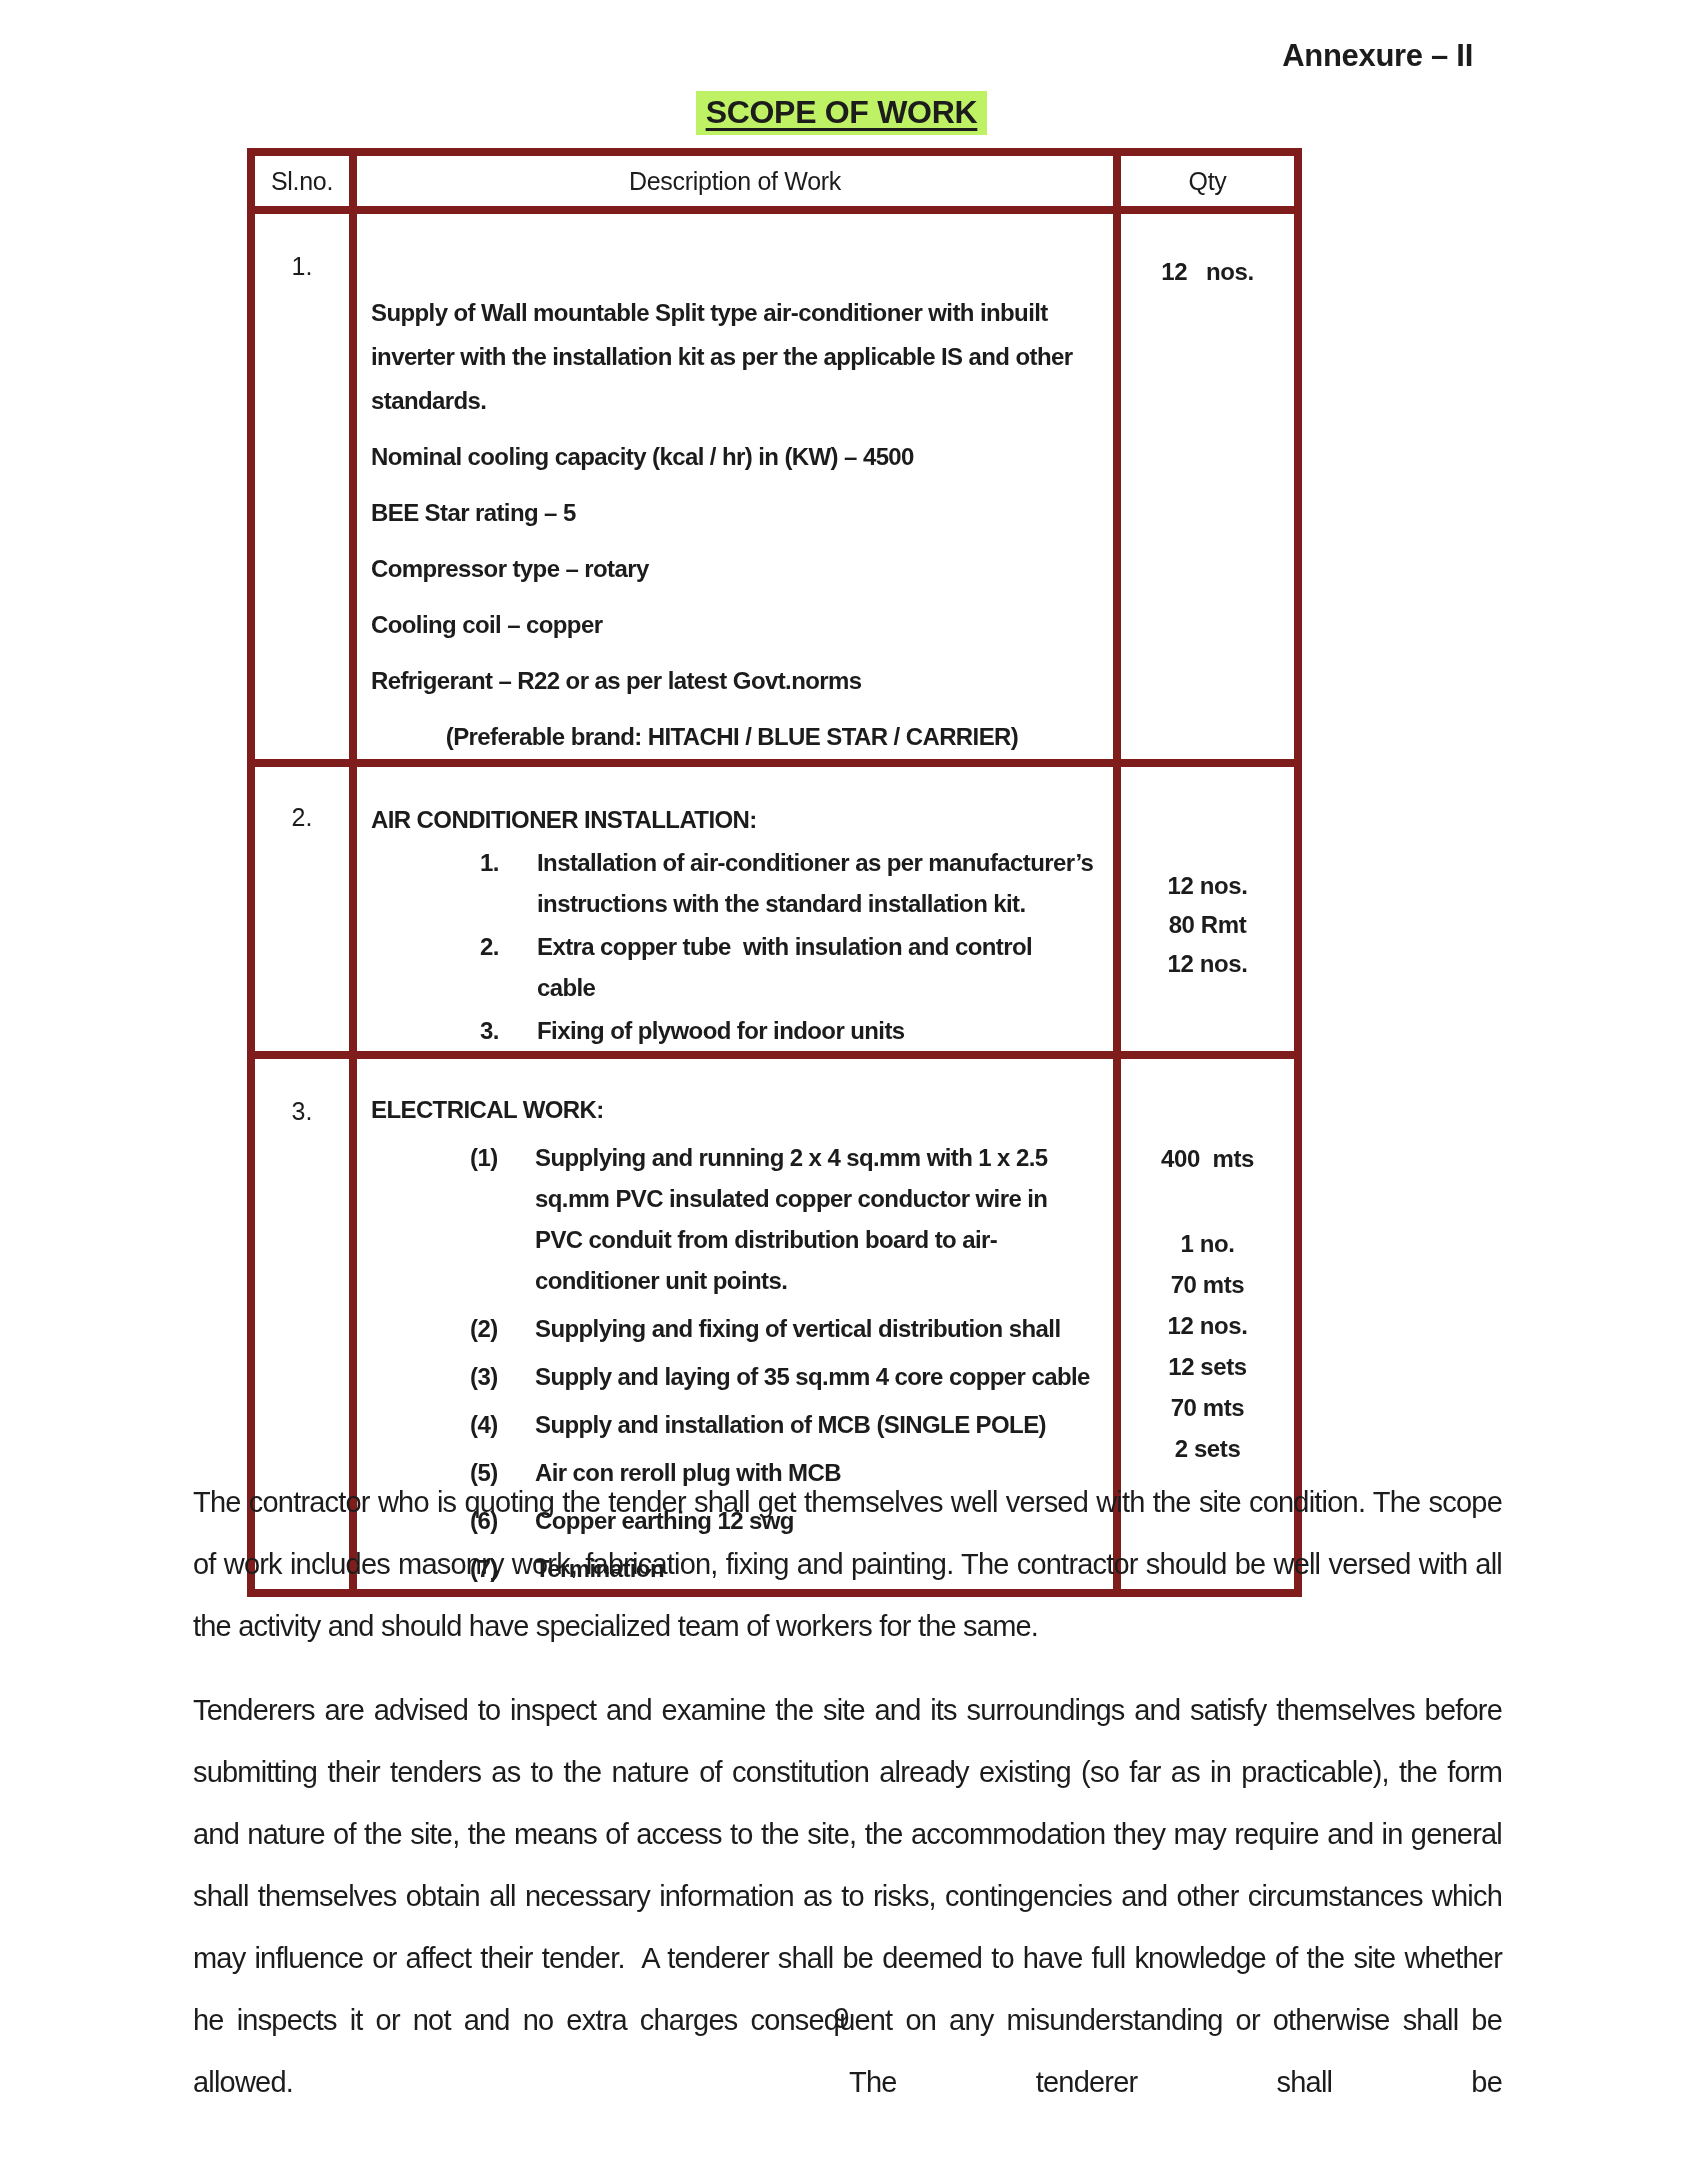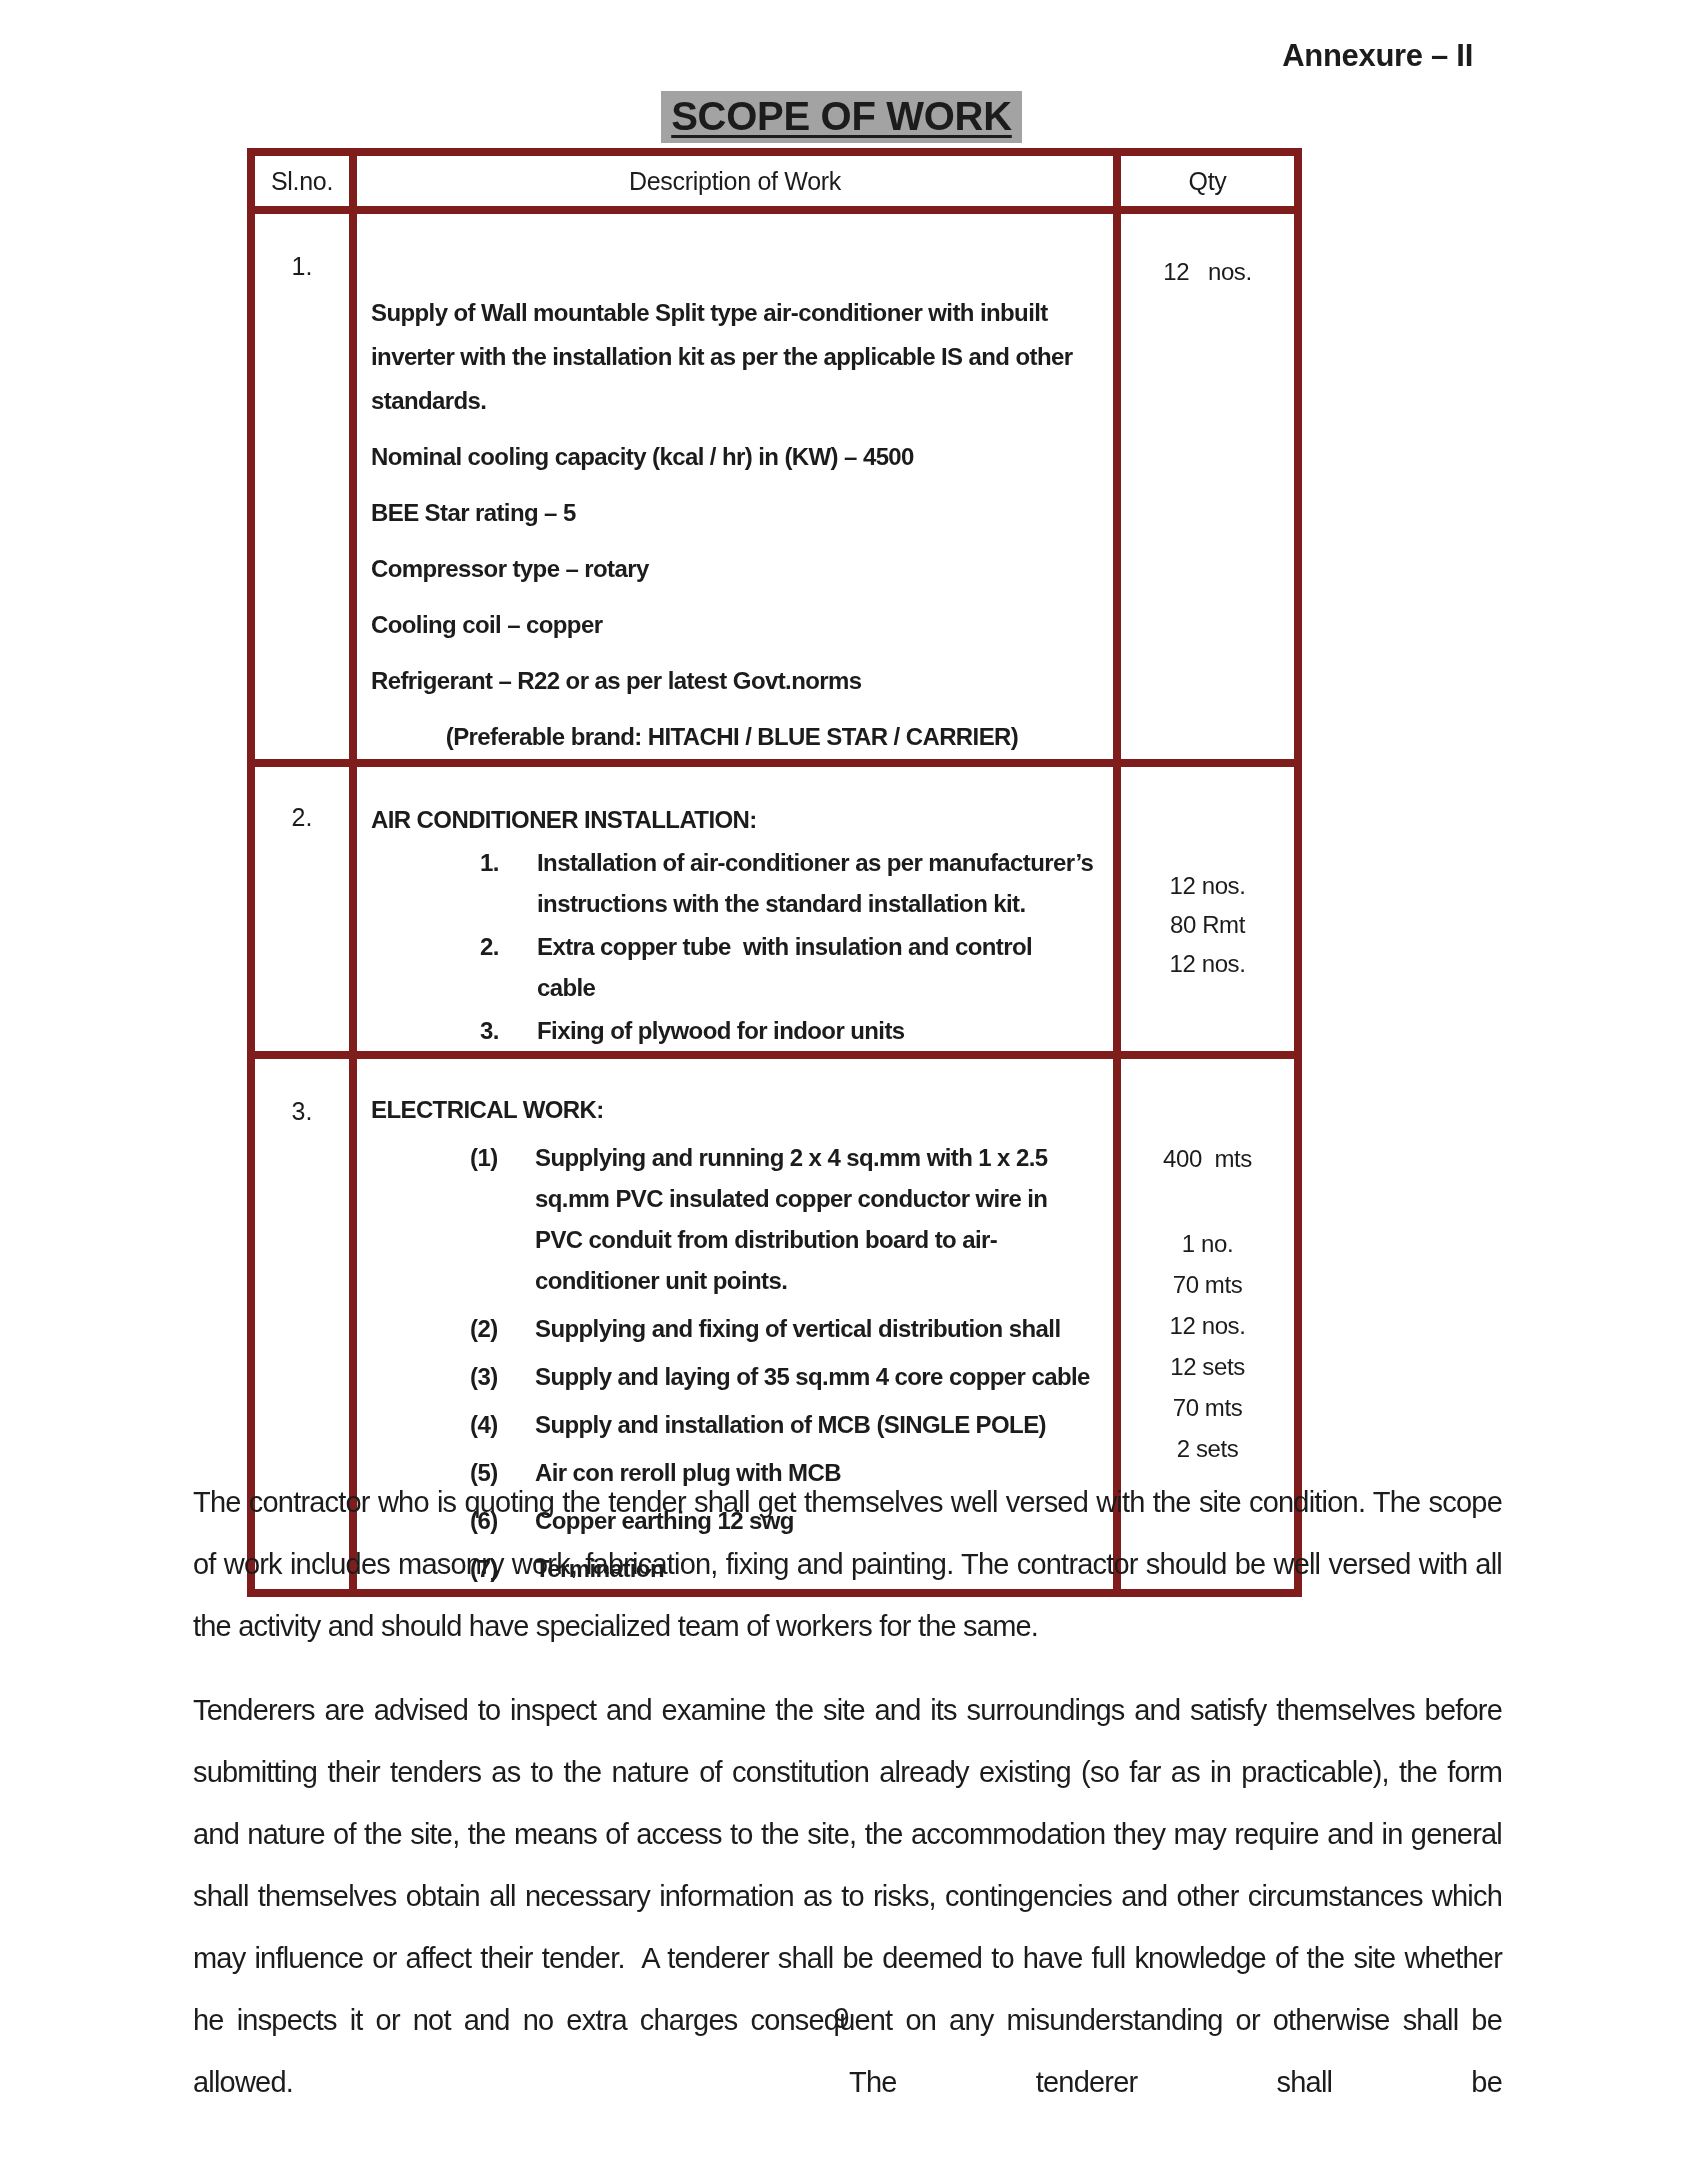--- a/index.html
+++ b/index.html
@@ -26,22 +26,22 @@
   }
   .title-wrap {
     position: absolute;
     top: 91px;
     left: 0;
     width: 100%;
     text-align: center;
   }
   .page-title {
     display: inline-block;
-    background: #a3a3a3;
-    font-size: 40px;
+    background: #bef264;
+    font-size: 32px;
     font-weight: bold;
     letter-spacing: -0.3px;
     padding: 3px 10px 4px 10px;
     text-decoration: underline;
     text-decoration-thickness: 3px;
     text-underline-offset: 5px;
   }
 
   
   table.sow {
@@ -78,21 +78,21 @@
   td.sl {
     text-align: center;
     font-size: 25px;
     font-weight: normal;
   }
   tr.r1 td.sl { padding-top: 38px; }
   tr.r2 td.sl { padding-top: 36px; }
   tr.r3 td.sl { padding-top: 38px; }
 
   td.dsc { font-weight: bold; font-size: 24px; letter-spacing: -0.6px; }
-  td.qty { font-weight: normal; font-size: 24px; text-align: center; letter-spacing: -0.4px; }
+  td.qty { font-weight: bold; font-size: 24px; text-align: center; letter-spacing: -0.4px; }
   .qv { white-space: pre-wrap; }
 
   
   tr.r1 td.dsc { padding: 77px 20px 0 14px; }
   .r1-para { margin: 0; line-height: 44px; white-space: pre-wrap; }
   .r1-spec { margin: 12px 0 0 0; line-height: 44px; white-space: pre-wrap; }
   .r1-brand { margin: 12px 0 0 0; line-height: 44px; text-align: center; }
   tr.r1 td.qty { padding-top: 44px; }
 
   

